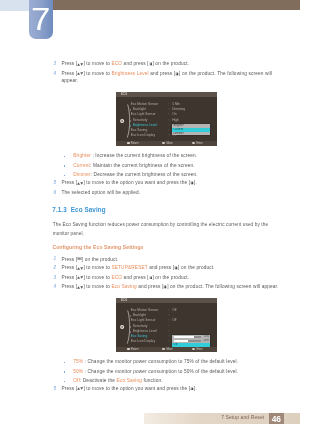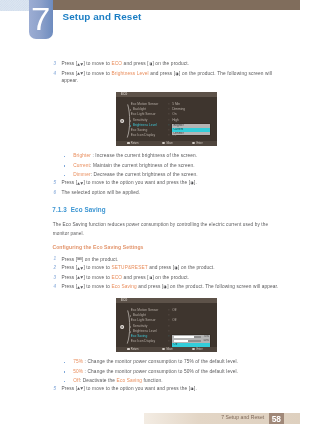--- a/index.html
+++ b/index.html
@@ -72,21 +72,20 @@
 </style>
 </head>
 <body>
 
 <div class="page">
   <div class="dot-pattern"></div>
   <div class="chapter-badge">
     <div class="chapter-num">7</div>
   </div>
   <div class="top-bar"></div>
-  <div class="page-title">Setup and Reset</div>
 
   <div class="block" id="steps-top" style="left:53.4px;top:62.3px;">
       <div class="num" style="top: 0px; left: 0px;">3</div>
       <div class="row" style="top: 0px; left: 8px;"><span class="">Press [</span><span class="kicon"><svg viewBox="0 0 32 16" width="6.3" height="3.15">
             <path d="M8 1.5 L15.3 14.5 L0.7 14.5 Z" fill="#5a5a5e"></path>
             <path d="M24 14.5 L16.7 1.5 L31.3 1.5 Z" fill="#5a5a5e"></path>
           </svg></span><span class="">] to move to </span><span class="o">ECO</span><span class=""> and press [</span><span class="kicon"><svg viewBox="0 0 20 20" width="3.8" height="3.8">
             <circle cx="9" cy="9" r="7.6" fill="none" stroke="#6a6a6e" stroke-width="1.6"></circle>
             <path d="M9 2.6 A6.4 6.4 0 0 1 9 15.4 Z" fill="#4a4a4e"></path>
             <rect x="8" y="8" width="9" height="9" rx="1" fill="#4a4a4e"></rect>
@@ -294,14 +293,14 @@
             <path d="M24 14.5 L16.7 1.5 L31.3 1.5 Z" fill="#5a5a5e"></path>
           </svg></span><span class="">] to move to the option you want and press the [</span><span class="kicon"><svg viewBox="0 0 20 20" width="3.8" height="3.8">
             <circle cx="9" cy="9" r="7.6" fill="none" stroke="#6a6a6e" stroke-width="1.6"></circle>
             <path d="M9 2.6 A6.4 6.4 0 0 1 9 15.4 Z" fill="#4a4a4e"></path>
             <rect x="8" y="8" width="9" height="9" rx="1" fill="#4a4a4e"></rect>
           </svg></span><span class="">].</span></div>
     </div>
 
   <div class="footer-bar"></div>
   <div class="footer-text">7 Setup and Reset</div>
-  <div class="footer-page">58</div>
+  <div class="footer-page">46</div>
 </div>
 
 </body></html>

